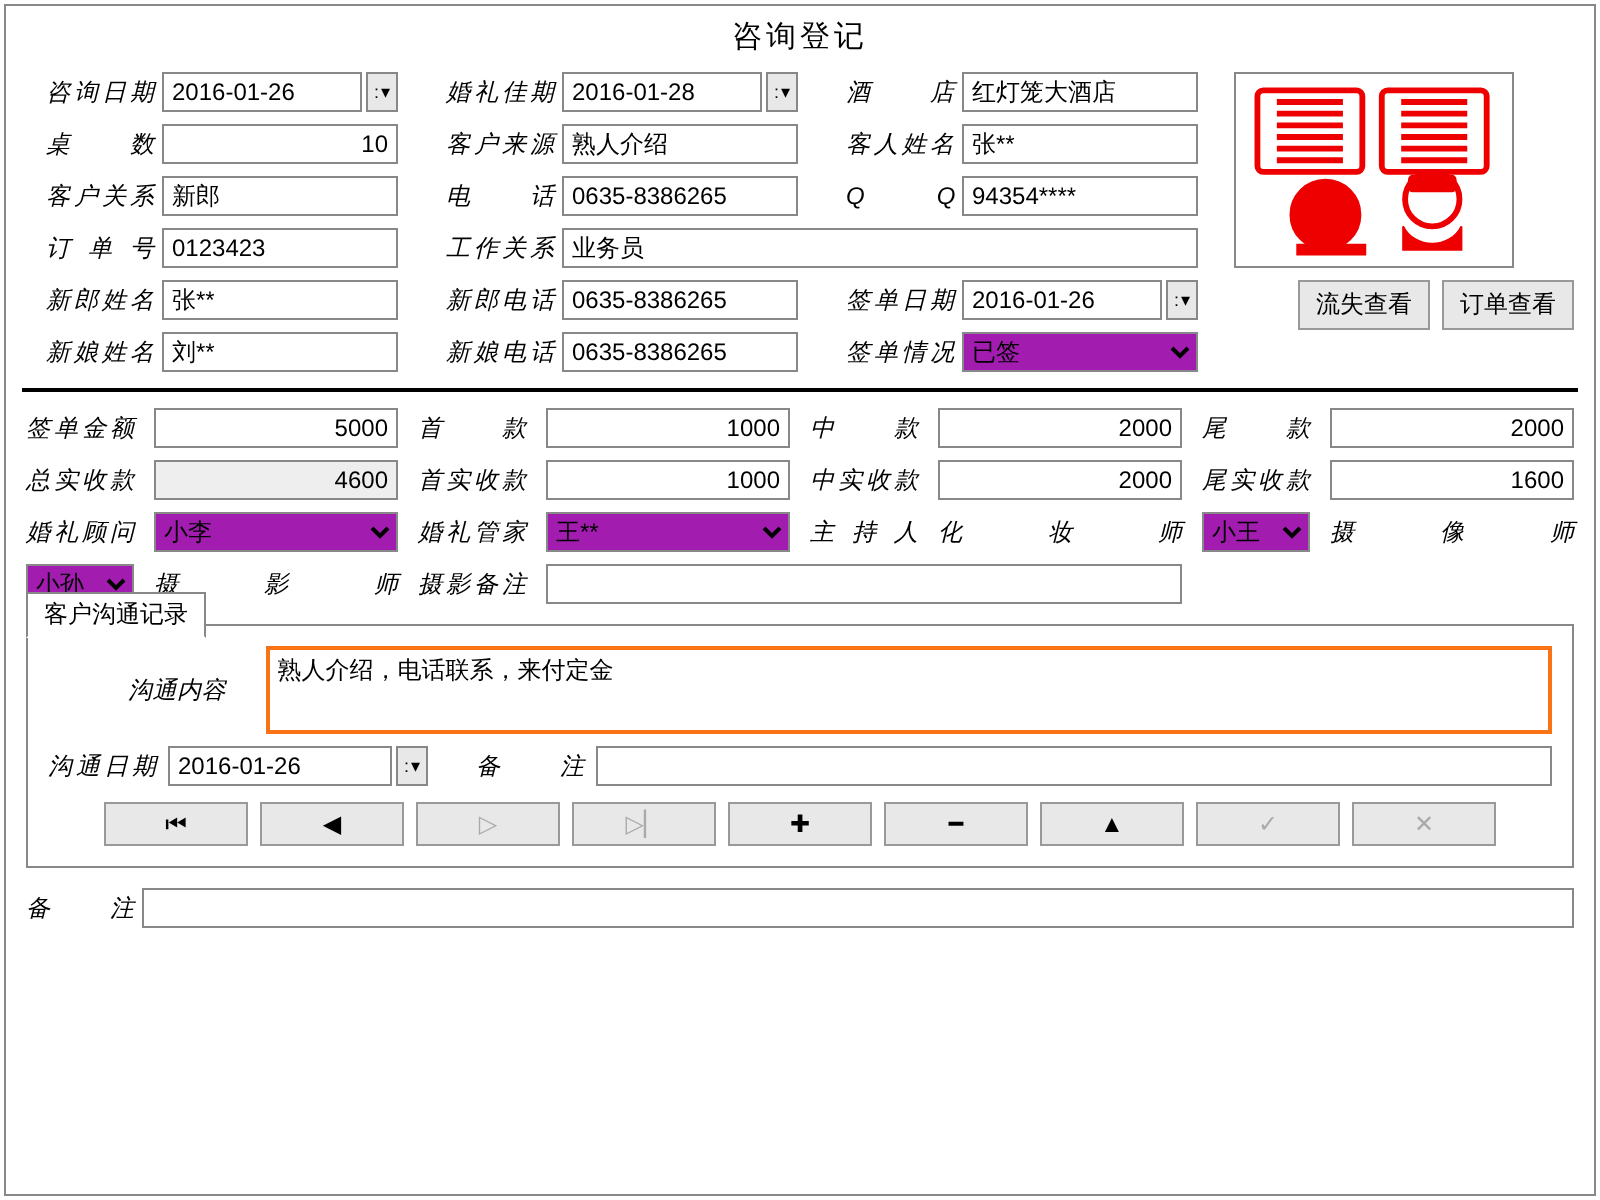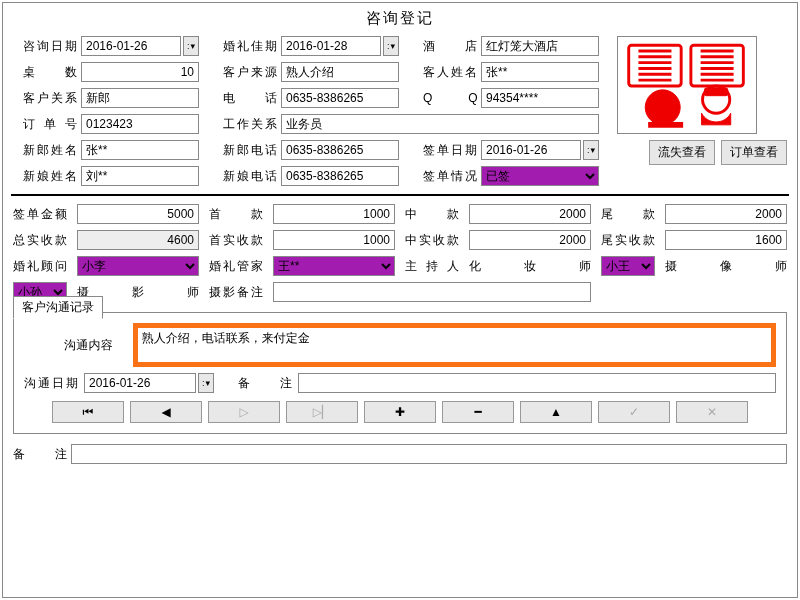--- a/index.html
+++ b/index.html
@@ -1,34 +1,34 @@
 <!DOCTYPE html>
 <html><head>
 <meta charset="utf-8">
 <style>
 * { box-sizing: border-box; margin: 0; padding: 0; font-family: "Microsoft YaHei", SimSun, sans-serif; }
 body { background: #fff; width: 800px; height: 600px; overflow: hidden; font-size: 12px; }
 .win { border: 1px solid #888; width: 796px; height: 596px; margin: 2px; }
 .title { text-align: center; font-size: 15px; padding: 6px 0 8px; letter-spacing: 2px; }
 .grid { display: grid; grid-template-columns: 54px 1fr 16px 54px 1fr 16px 54px 1fr; column-gap: 4px; row-gap: 6px; padding: 0 10px; align-items: center; }
-.lbl { font-size: 12px; text-align-last: justify; white-space: nowrap; }
+.lbl { font-size: 12px; text-align-last: justify; white-space: nowrap; font-style: italic; }
 input[type=text] { width: 100%; border: 1px solid #888; height: 20px; padding: 1px 4px; font-size: 12px; background: #fff; }
 input.right { text-align: right; }
 input.ro { background: #eee; }
 select { width: 100%; border: 1px solid #888; height: 20px; font-size: 12px; background: #a21caf; }
 .date { display: flex; gap: 2px; }
 .date input { flex: 1; }
 .ddbtn { width: 16px; height: 20px; border: 1px solid #888; background: #e8e8e8; font-size: 10px; display: flex; align-items: center; justify-content: center; cursor: pointer; }
 .ddbtn::before { content: ":"; margin-right: 1px; font-size: 9px; }
 .ddbtn::after { content: "▾"; font-size: 9px; }
 .hr { border-top: 2px solid #000; margin: 8px 8px; }
 .row { display: flex; align-items: center; gap: 4px; padding: 0 10px; margin-top: 6px; }
 .tabwrap { margin: 10px 10px 0; border: 1px solid #888; position: relative; padding: 10px; }
 .tab { position: absolute; top: -17px; left: -1px; border: 1px solid #888; border-bottom: 1px solid #fff; background: #fff; padding: 2px 8px; font-size: 12px; }
-textarea { width: 100%; border: 5px solid #f97316; height: 44px; font-size: 12px; padding: 2px 4px; resize: none; font-family: inherit; }
+textarea { width: 100%; border: 2px solid #f97316; height: 44px; font-size: 12px; padding: 2px 4px; resize: none; font-family: inherit; }
 .navbar { display: flex; gap: 6px; margin-top: 8px; justify-content: center; }
 .navbtn { width: 72px; height: 22px; border: 1px solid #999; background: #e8e8e8; display: flex; align-items: center; justify-content: center; font-size: 12px; cursor: pointer; }
 .navbtn.dis { color: #aaa; cursor: default; }
 .btn { border: 1px solid #999; background: #e8e8e8; padding: 3px 8px; font-size: 12px; cursor: pointer; }
 .img { width: 140px; height: 98px; border: 1px solid #888; display: flex; align-items: center; justify-content: center; }
 .img svg { width: 136px; height: 94px; }
 .rightcol { display: flex; flex-direction: column; gap: 6px; }
 .btnrow { display: flex; gap: 6px; margin-left: 32px; }
 </style>
 </head>

